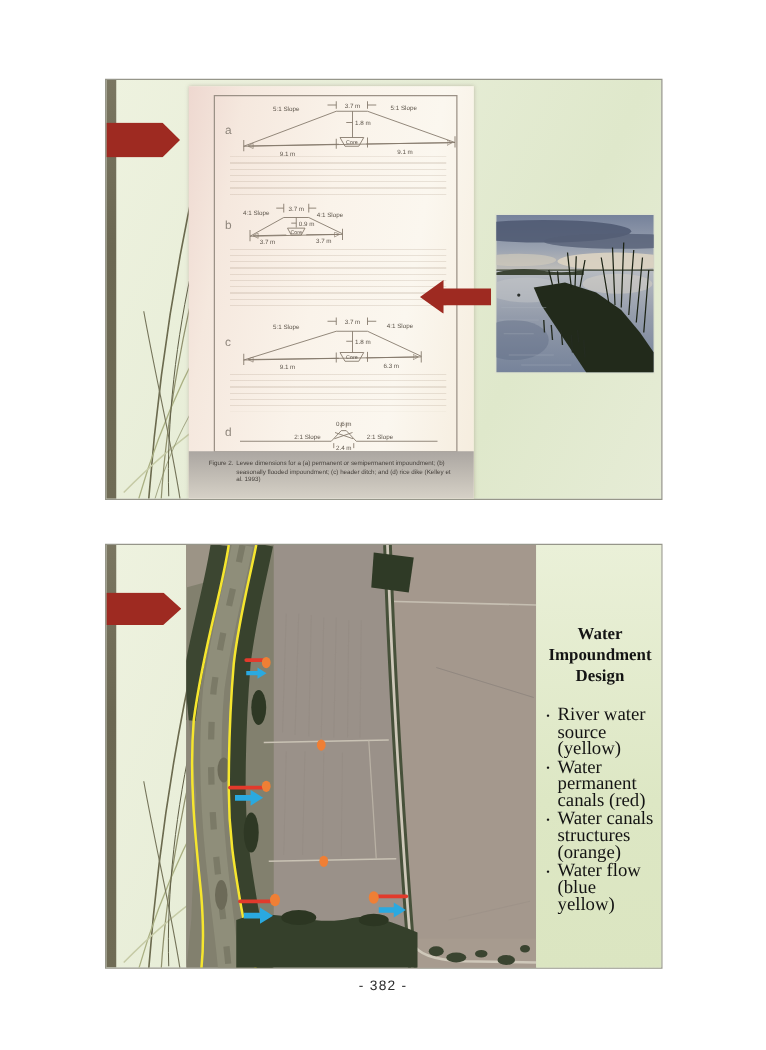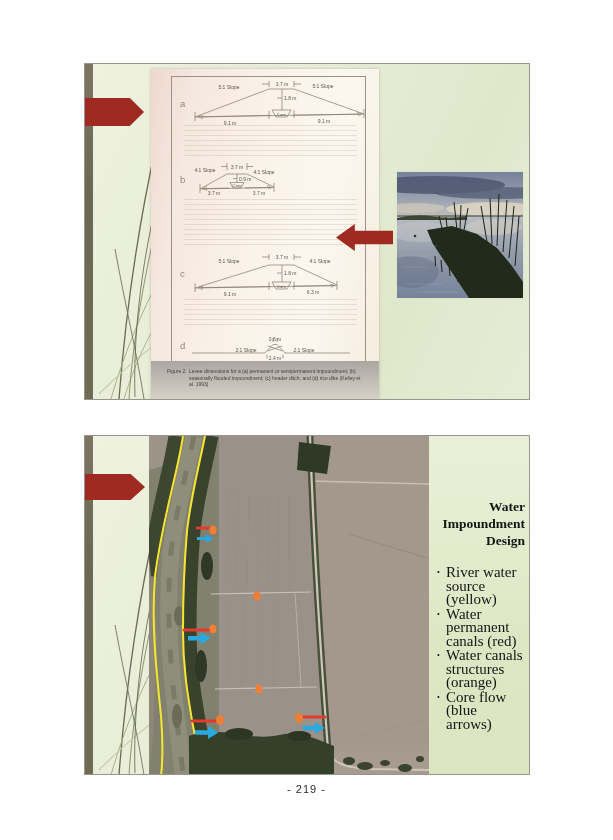--- a/index.html
+++ b/index.html
@@ -32,21 +32,21 @@
   .figsvg text{fill:#5d554b;font-size:5px;font-family:"Liberation Sans",sans-serif;}
   .figsvg text.sec{fill:#8f867c;font-size:9.5px;}
   .figsvg text.tiny{font-size:4.3px;}
   .figsvg path,.figsvg line{stroke:#84786a;stroke-width:.7;fill:none;}
   .photo{position:absolute;left:311px;top:107px;width:126px;height:126px;border:1px solid #dfe4cf;}
   
   .map{position:absolute;left:64px;top:0;width:280px;height:340px;}
   .panel{position:absolute;left:344px;top:0;width:102px;height:340px;box-sizing:border-box;
          background:linear-gradient(180deg,#eaf0d8,#dde7c4 60%,#dbe5c1);padding:62px 6px 0 6px;
          font-family:"Liberation Serif",serif;color:#141414;}
-  .panel h2{margin:0;font-size:13.5px;line-height:17px;text-align:right;font-weight:bold;}
+  .panel h2{margin:0;font-size:13.5px;line-height:17px;text-align:center;font-weight:bold;}
   .panel ul{list-style:none;margin:17px 0 0 0;padding:0;font-size:15px;line-height:13.5px;}
   .panel li{position:relative;padding-left:11px;margin-bottom:1px;}
   .panel li::before{content:"\2022";position:absolute;left:2px;font-size:8px;}
   .pagenum{position:absolute;top:783px;left:0;width:100%;text-align:center;
            font-size:11px;letter-spacing:1px;color:#2d2d2d;}
 </style>
 </head>
 <body>
 
 <div class="canvas">
@@ -307,19 +307,19 @@
         <path d="M0,3.2 L10,3.2 L10,0 L18,5 L10,10 L10,6.8 L0,6.8 Z" transform="translate(154,286) scale(1.2)"></path>
       </g>
     </svg>
 
     <div class="panel">
       <h2>Water Impoundment Design</h2>
       <ul>
         <li>River water source (yellow)</li>
         <li>Water permanent canals (red)</li>
         <li>Water canals structures (orange)</li>
-        <li>Core flow (blue arrows)</li>
+        <li>Water flow (blue yellow)</li>
       </ul>
     </div>
   </div>
 
-  <div class="pagenum">- 219 -</div>
+  <div class="pagenum">- 382 -</div>
 </div>
 
 </body></html>

